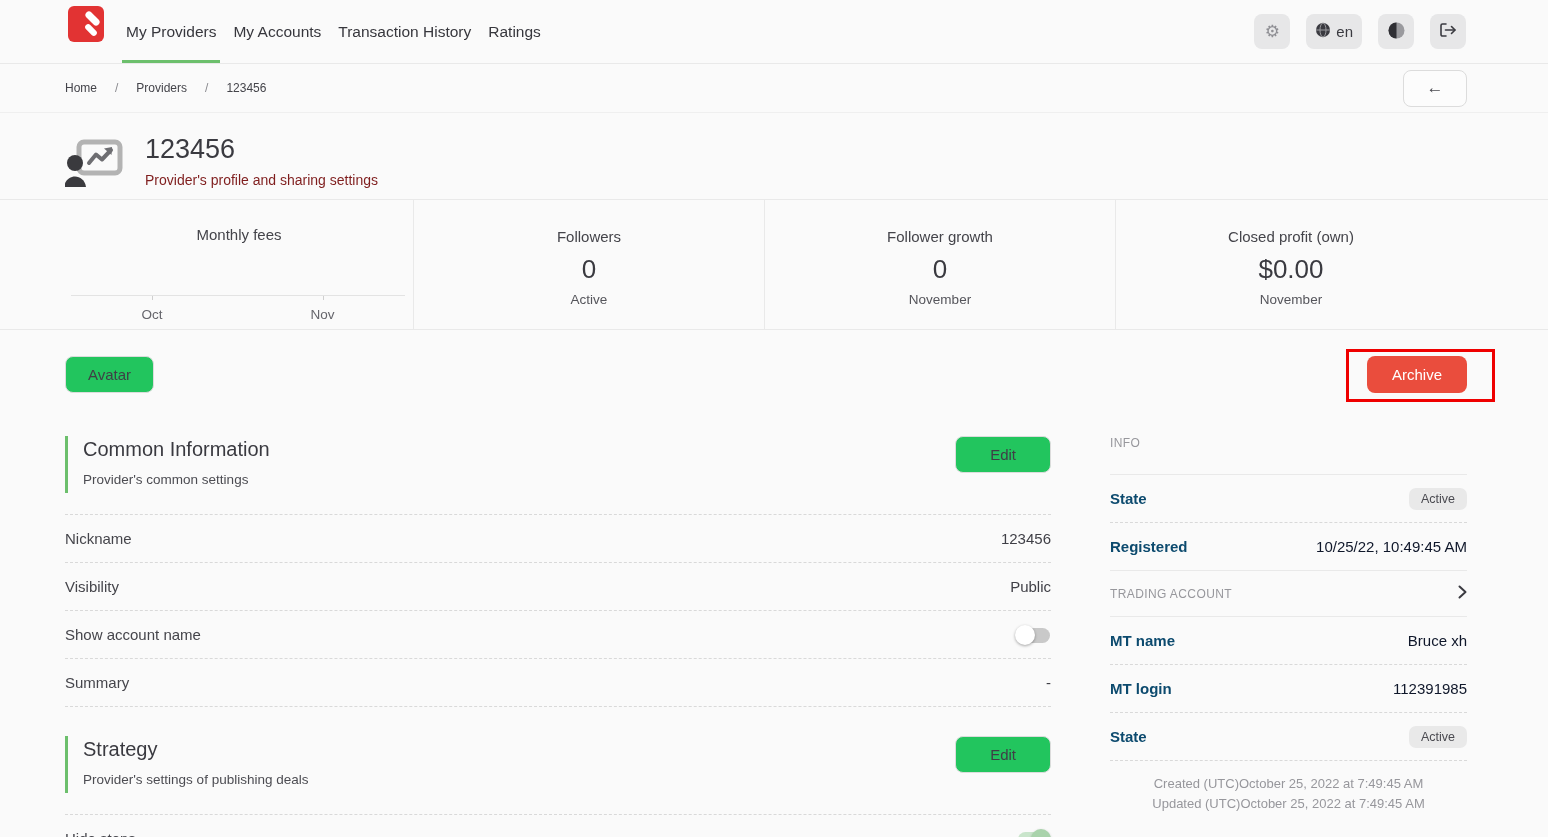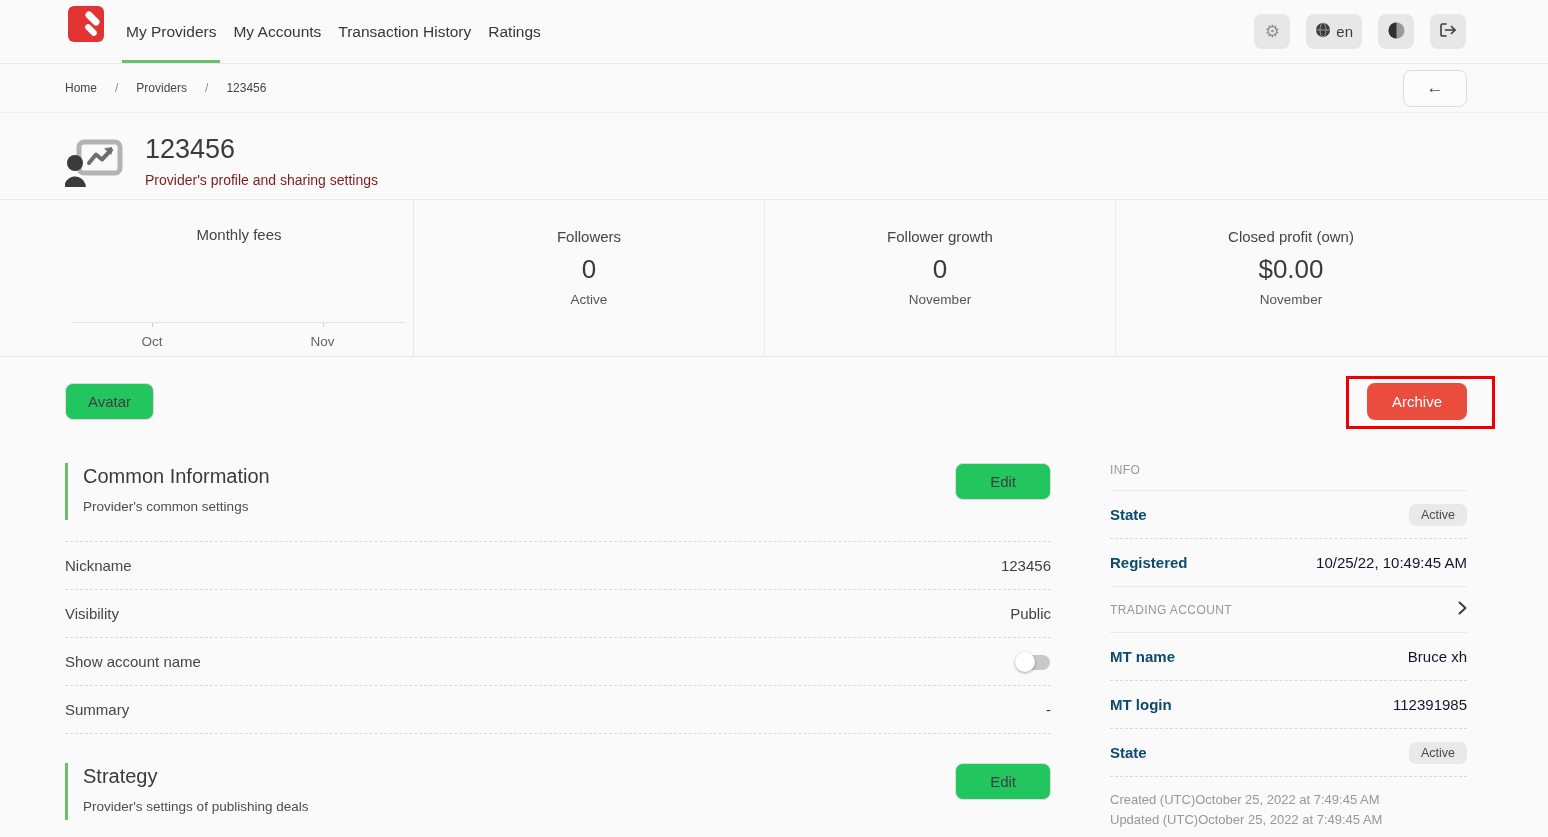--- a/index.html
+++ b/index.html
@@ -38,21 +38,21 @@
   .crumbs .sep{color:#8a8a8f;}
   .crumb{cursor:pointer;}
   .back-btn{margin-left:auto;width:64px;height:37px;background:#fcfcfc;border:1px solid #dcdcdc;border-radius:8px;font-size:17px;color:#4a4a50;cursor:pointer;}
   
   .page-head{display:flex;align-items:flex-start;padding:21px 0 0 65px;height:86px;}
   .page-head svg{flex:0 0 auto;margin-top:5px;}
   .page-head .txt{margin-left:22px;}
   .page-title{font-size:27px;font-weight:400;color:#3a3a40;}
   .page-sub{font-size:14px;color:#7f1d1d;margin-top:7px;}
   
-  .stats{border-top:1px solid var(--border);border-bottom:1px solid var(--border);height:158px;display:flex;padding-left:65px;}
+  .stats{border-top:1px solid var(--border);border-bottom:1px solid var(--border);height:131px;display:flex;padding-left:65px;}
   .stat{width:351px;position:relative;display:flex;flex-direction:column;align-items:center;}
   .stat + .stat{border-left:1px solid var(--border);}
   .stat .t{font-size:15px;color:#44444a;margin-top:28px;}
   .stat .v{font-size:26px;color:#3a3a40;margin-top:9px;}
   .stat .c{font-size:13.5px;color:#55555b;margin-top:7px;}
   .stat.chart{width:348px;}
   .stat.chart .t{margin-top:26px;}
   .axis{position:absolute;left:6px;right:8px;bottom:33px;height:1px;background:#e3e3e3;}
   .tick{position:absolute;bottom:29px;width:1px;height:4px;background:#cfcfcf;}
   .tick.t1{left:25%;}
@@ -82,30 +82,30 @@
   .frow .lab{color:#45454b;}
   .frow .val{color:#3f3f46;}
   .sec-gap{margin-top:29px;}
   
   .switch{width:36px;height:20px;position:relative;cursor:pointer;flex:0 0 auto;}
   .switch .track{position:absolute;left:3px;top:3px;width:32px;height:15px;border-radius:8px;background:#c9c9c9;}
   .switch .knob{position:absolute;left:0;top:0;width:20px;height:20px;border-radius:50%;background:#fff;box-shadow:0 1px 3px rgba(0,0,0,.35);}
   .switch.on .track{background:#c9e5cb;}
   .switch.on .knob{left:16px;background:#a9d3ab;box-shadow:0 1px 3px rgba(0,0,0,.2);}
   
-  .side-head{font-size:12px;letter-spacing:.4px;color:#97979c;padding-bottom:13px;border-bottom:1px solid var(--border);display:flex;justify-content:space-between;align-items:center;}
+  .side-head{font-size:12px;letter-spacing:.4px;color:#97979c;padding-bottom:24px;border-bottom:1px solid var(--border);display:flex;justify-content:space-between;align-items:center;}
   .side-head.tall{height:46px;align-items:center;padding-bottom:0;}
   .srow{height:48px;display:flex;justify-content:space-between;align-items:center;}
   .srow.dash{border-bottom:1px dashed var(--dash);}
   .srow.solid{border-bottom:1px solid var(--border);}
   .srow .lab{color:#0c4a6e;font-weight:bold;}
   .srow .val{color:#0f172a;text-align:center;}
   .badge{background:#e9e9e9;border-radius:7px;padding:4px 12px;font-size:12.5px;color:#4a4a50;}
   .meta{margin-top:13px;}
-  .meta .mrow{display:flex;justify-content:flex-start;font-size:13px;color:#97979c;line-height:20px;}
+  .meta .mrow{display:flex;justify-content:center;font-size:13px;color:#97979c;line-height:20px;}
   .chev{display:block;}
 </style>
 </head>
 <body>
 
 <div class="nav">
   <div class="logo-box">
       <i class="b1"></i>
       <i class="b2"></i>
     </div>

